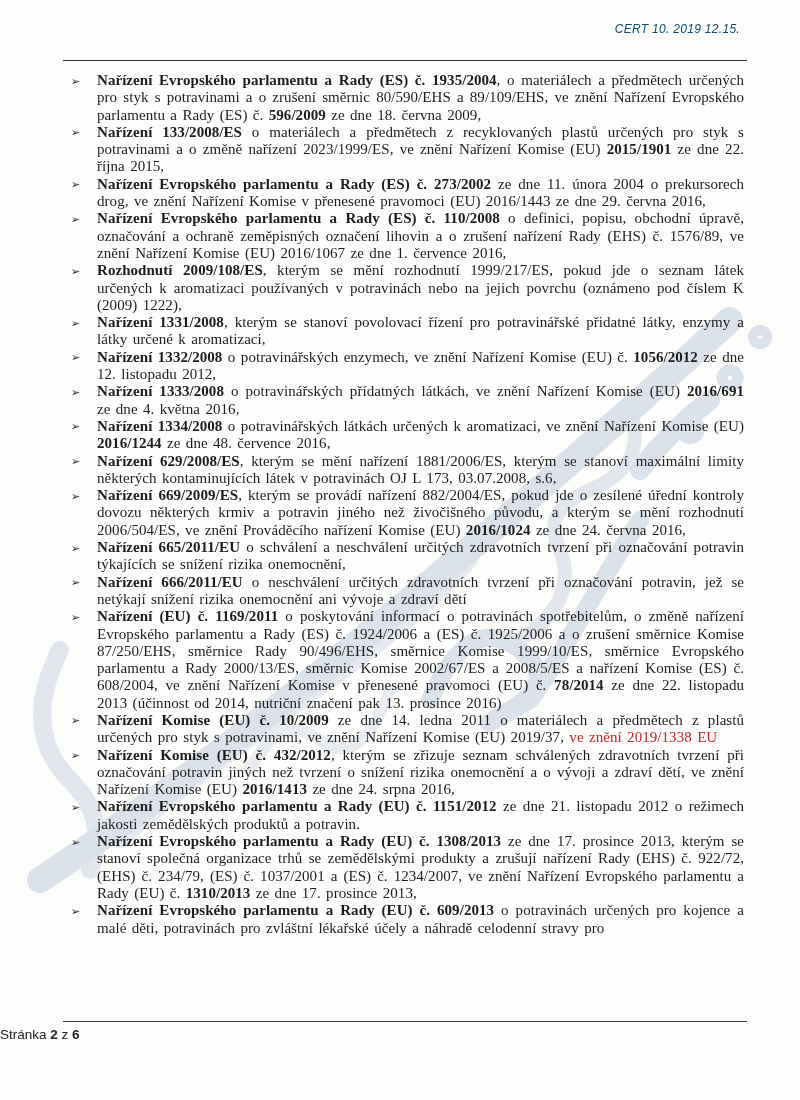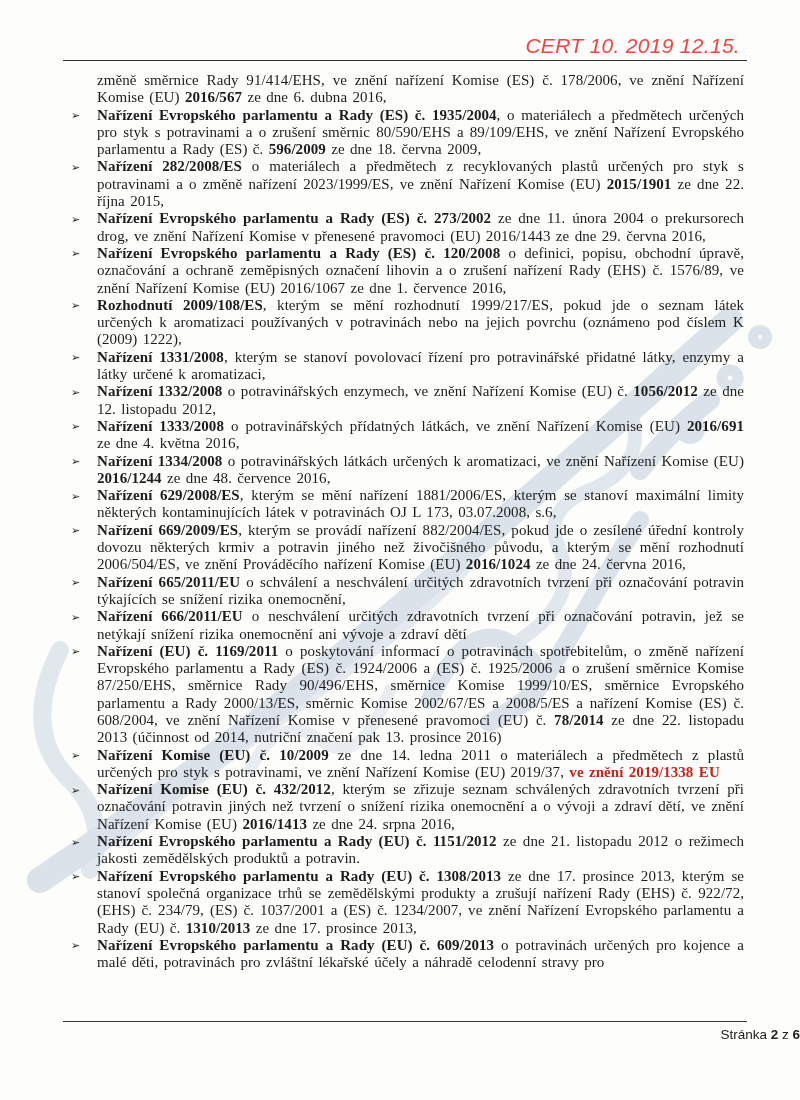--- a/index.html
+++ b/index.html
@@ -16,21 +16,21 @@
     color:var(--text-color, #1d1d1d);
   }
   .watermark {
     position:absolute; left:0; top:0; width:800px; height:1100px;
     z-index:0; pointer-events:none;
   }
   .header-ref {
     position:absolute; top:22px; right:60px; z-index:2;
     font-family:"Liberation Sans", sans-serif;
     font-style:italic; font-weight:500;
-    font-size:21px; color:#ef4444; letter-spacing:0.3px;margin-top:12px;
+    font-size:12px; color:#0c4a6e; letter-spacing:0.3px;
   }
   .top-rule {
     position:absolute; left:63px; top:60px; width:684px; height:0;
     border-top:1.7px solid var(--rule-color, #2f2f2f); z-index:2;
   }
   .content {
     position:absolute; left:64px; top:72px; width:680px; z-index:1;
   }
   .item {
     position:relative;
@@ -41,28 +41,28 @@
     letter-spacing:0.05px;
     word-spacing:1.6px;
     color:var(--text-color, #1d1d1d);
   }
   .bullet {
     position:absolute; left:7px; top:1.5px;
     font-family:"DejaVu Sans", sans-serif;
     font-size:11px; line-height:15px; color:#1d1d1d;
   }
   .bold { font-weight:bold; }
-  .red  { color:var(--accent-red, #c3251f); font-weight:bold; }
+  .red  { color:var(--accent-red, #c3251f); font-weight:normal; }
   .bottom-rule {
     position:absolute; left:63px; top:1021px; width:684px; height:0;
     border-top:1.5px solid #3a3a3a; z-index:2;
   }
   .footer {
     position:absolute; left:0; top:1027px; width:800px; z-index:2;
-    text-align:right;
+    text-align:left;
     font-family:"Liberation Sans", sans-serif;
     font-size:13.5px; color:#222;
   }
   .footer .num { font-weight:bold; }
 </style>
 </head>
 <body>
 
 <div class="page" style="--text-color: #1d1d1d; --accent-red: #c3251f; --rule-color: #2f2f2f;">
 
@@ -79,25 +79,24 @@
       <path d="M 760 330 a 7 7 0 1 0 0.1 0" stroke-width="10"></path>
       <path d="M 250 770 q 30 -60 70 -30 t 70 -50" stroke-width="12" opacity="0.6"></path>
     </g>
   </svg>
 
   <div class="header-ref">CERT 10. 2019 12.15.</div>
 
   <div class="top-rule"></div>
 
   <div class="content">
-      <div class="item"><span>změně směrnice Rady 91/414/EHS, ve znění nařízení Komise (ES) č. 178/2006, ve znění Nařízení Komise (EU) </span><span class="bold">2016/567</span><span> ze dne 6. dubna 2016,</span></div>
       <div class="item"><span class="bullet">➢</span><span class="bold">Nařízení Evropského parlamentu a Rady (ES) č. 1935/2004</span><span>, o materiálech a předmětech určených pro styk s potravinami a o zrušení směrnic 80/590/EHS a 89/109/EHS, ve znění Nařízení Evropského parlamentu a Rady (ES) č. </span><span class="bold">596/2009</span><span> ze dne 18. června 2009,</span></div>
-      <div class="item"><span class="bullet">➢</span><span class="bold">Nařízení 282/2008/ES</span><span> o materiálech a předmětech z recyklovaných plastů určených pro styk s potravinami a o změně nařízení 2023/1999/ES, ve znění Nařízení Komise (EU) </span><span class="bold">2015/1901</span><span> ze dne 22. října 2015,</span></div>
+      <div class="item"><span class="bullet">➢</span><span class="bold">Nařízení 133/2008/ES</span><span> o materiálech a předmětech z recyklovaných plastů určených pro styk s potravinami a o změně nařízení 2023/1999/ES, ve znění Nařízení Komise (EU) </span><span class="bold">2015/1901</span><span> ze dne 22. října 2015,</span></div>
       <div class="item"><span class="bullet">➢</span><span class="bold">Nařízení Evropského parlamentu a Rady (ES) č. 273/2002</span><span> ze dne 11. února 2004 o prekursorech drog, ve znění Nařízení Komise v přenesené pravomoci (EU) 2016/1443 ze dne 29. června 2016,</span></div>
-      <div class="item"><span class="bullet">➢</span><span class="bold">Nařízení Evropského parlamentu a Rady (ES) č. 120/2008</span><span> o definici, popisu, obchodní úpravě, označování a ochraně zeměpisných označení lihovin a o zrušení nařízení Rady (EHS) č. 1576/89, ve znění Nařízení Komise (EU) 2016/1067 ze dne 1. července 2016,</span></div>
+      <div class="item"><span class="bullet">➢</span><span class="bold">Nařízení Evropského parlamentu a Rady (ES) č. 110/2008</span><span> o definici, popisu, obchodní úpravě, označování a ochraně zeměpisných označení lihovin a o zrušení nařízení Rady (EHS) č. 1576/89, ve znění Nařízení Komise (EU) 2016/1067 ze dne 1. července 2016,</span></div>
       <div class="item"><span class="bullet">➢</span><span class="bold">Rozhodnutí 2009/108/ES</span><span>, kterým se mění rozhodnutí 1999/217/ES, pokud jde o seznam látek určených k aromatizaci používaných v potravinách nebo na jejich povrchu (oznámeno pod číslem K (2009) 1222),</span></div>
       <div class="item"><span class="bullet">➢</span><span class="bold">Nařízení 1331/2008</span><span>, kterým se stanoví povolovací řízení pro potravinářské přidatné látky, enzymy a látky určené k aromatizaci,</span></div>
       <div class="item"><span class="bullet">➢</span><span class="bold">Nařízení 1332/2008</span><span> o potravinářských enzymech, ve znění Nařízení Komise (EU) č. </span><span class="bold">1056/2012</span><span> ze dne 12. listopadu 2012,</span></div>
       <div class="item"><span class="bullet">➢</span><span class="bold">Nařízení 1333/2008</span><span> o potravinářských přídatných látkách, ve znění Nařízení Komise (EU) </span><span class="bold">2016/691</span><span> ze dne 4. května 2016,</span></div>
       <div class="item"><span class="bullet">➢</span><span class="bold">Nařízení 1334/2008</span><span> o potravinářských látkách určených k aromatizaci, ve znění Nařízení Komise (EU) </span><span class="bold">2016/1244</span><span> ze dne 48. července 2016,</span></div>
       <div class="item"><span class="bullet">➢</span><span class="bold">Nařízení 629/2008/ES</span><span>, kterým se mění nařízení 1881/2006/ES, kterým se stanoví maximální limity některých kontaminujících látek v potravinách OJ L 173, 03.07.2008, s.6,</span></div>
       <div class="item"><span class="bullet">➢</span><span class="bold">Nařízení 669/2009/ES</span><span>, kterým se provádí nařízení 882/2004/ES, pokud jde o zesílené úřední kontroly dovozu některých krmiv a potravin jiného než živočišného původu, a kterým se mění rozhodnutí 2006/504/ES, ve znění Prováděcího nařízení Komise (EU) </span><span class="bold">2016/1024</span><span> ze dne 24. června 2016,</span></div>
       <div class="item"><span class="bullet">➢</span><span class="bold">Nařízení 665/2011/EU</span><span> o schválení a neschválení určitých zdravotních tvrzení při označování potravin týkajících se snížení rizika onemocnění,</span></div>
       <div class="item"><span class="bullet">➢</span><span class="bold">Nařízení 666/2011/EU</span><span> o neschválení určitých zdravotních tvrzení při označování potravin, jež se netýkají snížení rizika onemocnění ani vývoje a zdraví dětí</span></div>
       <div class="item"><span class="bullet">➢</span><span class="bold">Nařízení (EU) č. 1169/2011</span><span> o poskytování informací o potravinách spotřebitelům, o změně nařízení Evropského parlamentu a Rady (ES) č. 1924/2006 a (ES) č. 1925/2006 a o zrušení směrnice Komise 87/250/EHS, směrnice Rady 90/496/EHS, směrnice Komise 1999/10/ES, směrnice Evropského parlamentu a Rady 2000/13/ES, směrnic Komise 2002/67/ES a 2008/5/ES a nařízení Komise (ES) č. 608/2004, ve znění Nařízení Komise v přenesené pravomoci (EU) č. </span><span class="bold">78/2014</span><span> ze dne 22. listopadu 2013 (účinnost od 2014, nutriční značení pak 13. prosince 2016)</span></div>

